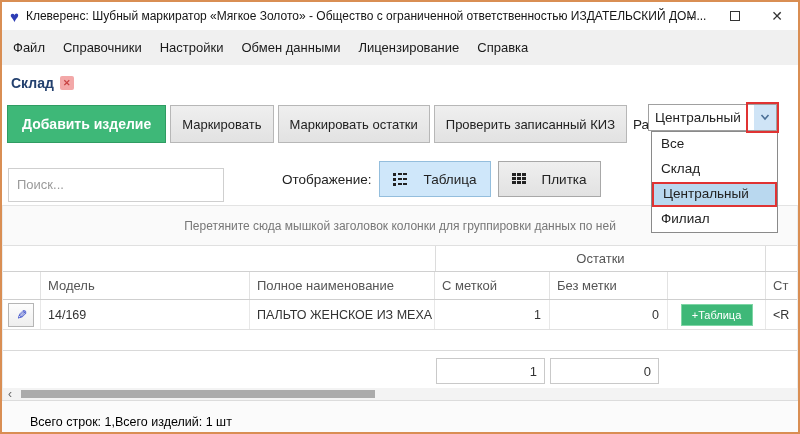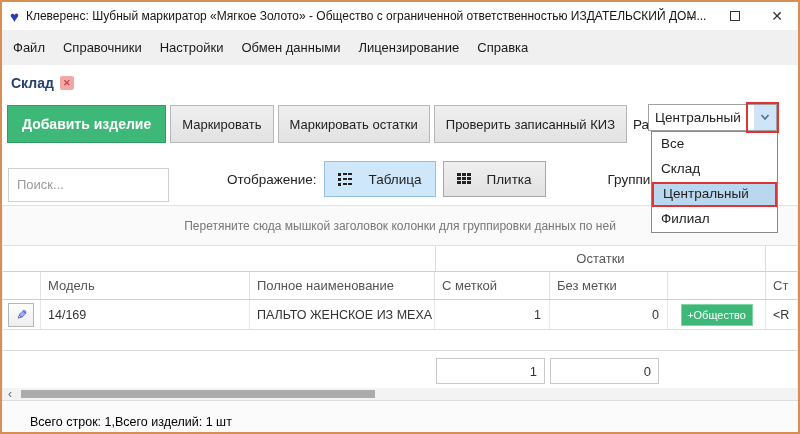--- a/index.html
+++ b/index.html
@@ -35,21 +35,21 @@
   .combobox { position:absolute; left:646px; top:102px; width:129px; height:27px; border:1px solid #a0a0a0; background:#fff; display:flex; z-index:15; }
   .combobox-text { flex:1; font-size:13.5px; color:#222; line-height:25px; padding-left:6px; white-space:nowrap; overflow:hidden; }
   .combobox-arrow { width:22px; height:25px; background:#cfe4f6; display:flex; align-items:center; justify-content:center; }
   .red-annot-arrow { position:absolute; left:744px; top:100px; width:33px; height:31px; border:2px solid #e03333; z-index:30; pointer-events:none; }
   .dropdown-panel { position:absolute; left:649px; top:129px; width:127px; background:#fff; border:1px solid #8a8a8a; z-index:20; }
   .dd-item { height:25px; line-height:24px; padding-left:9px; font-size:13.5px; color:#222; }
   .dd-item.selected { background:#b9d8ef; border:2px solid #e03333; line-height:20px; }
 
   
   .filterrow { height:58px; display:flex; align-items:center; padding-left:6px; padding-top:6px; }
-  .search-input { width:161px; height:34px; border:1px solid #cfcfcf; font-size:13px; padding-left:8px; color:#333; font-family:inherit;margin-top:11px; }
+  .search-input { width:216px; height:34px; border:1px solid #cfcfcf; font-size:13px; padding-left:8px; color:#333; font-family:inherit;margin-top:11px; }
   .search-input::placeholder { color:#9a9a9a; }
   .view-label { font-size:13.5px; color:#222; margin-left:58px; }
   .view-btn { height:36px; display:flex; align-items:center; gap:16px; border:1px solid #a8a8a8; background:linear-gradient(#efefef,#e2e2e2); font-size:13.5px; color:#222; padding:0 13px; margin-left:7px; font-family:inherit; }
   .view-btn.selected { background:#cfe7fa; border:1px solid #94bedd; }
   .group-label { font-size:13.5px; color:#222; margin-left:62px; white-space:nowrap; }
 
   
   .grid { border-top:1px solid #e3e3e3; border-left:1px solid #ececec; border-right:1px solid #ececec; }
   .group-hint { height:40px; display:flex; align-items:center; justify-content:center; background:#fafafa; border-bottom:1px solid #e0e0e0; font-size:12px; color:#777; }
   .band-row { display:grid; grid-template-columns:432px 331px 1fr; height:26px; border-bottom:1px solid #d0d0d0; }
@@ -174,21 +174,21 @@
       <div class="cell" style="padding-left:0;">
         <span class="edit-btn">
             <span class="pencil">✎</span>
           </span>
       </div>
       <div class="cell">14/169</div>
       <div class="cell">ПАЛЬТО ЖЕНСКОЕ ИЗ МЕХА НО...</div>
       <div class="cell num">1</div>
       <div class="cell num">0</div>
       <div class="cell" style="padding-left:0;">
-        <button class="add-btn">+Общество</button>
+        <button class="add-btn">+Таблица</button>
       </div>
       <div class="cell">&lt;R</div>
     </div>
 
     <div class="filler"></div>
 
     <div class="summary">
       <div class="sum-box">1</div>
       <div class="sum-box">0</div>
     </div>

